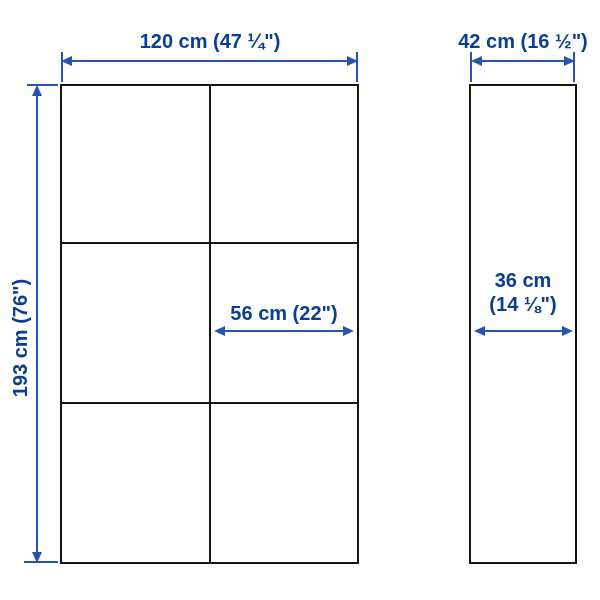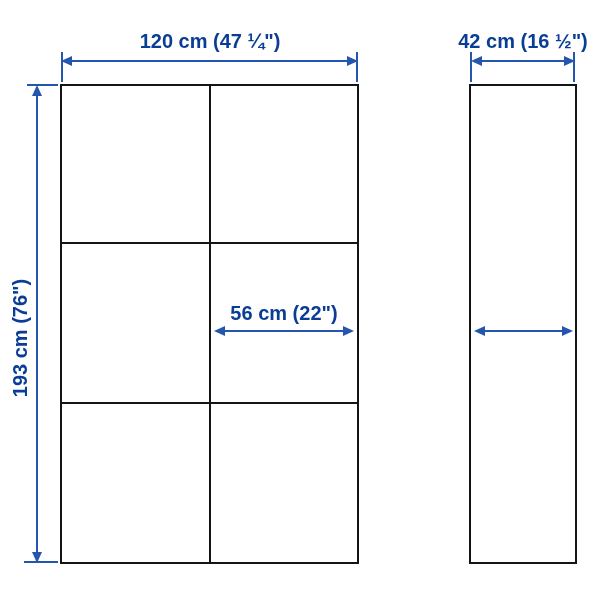--- a/index.html
+++ b/index.html
@@ -128,19 +128,23 @@
   <div class="ext" style="left:27px; top:84px;  width:31px; height:2px;"></div>
   <div class="ext" style="left:24px; top:561px; width:34px; height:2px;"></div>
 
   <div class="dim-label label-inner-width">56 cm (22")</div>
   <div class="dim-h" style="left:214px; top:325px; width:140px;">
     <span class="ah-l"></span>
     <span class="line"></span>
     <span class="ah-r"></span>
   </div>
 
+  <div class="dim-label label-inner-depth">
+    <div>36 cm</div>
+    <div>(14 ⅛")</div>
+  </div>
   <div class="dim-h" style="left:474px; top:325px; width:99px;">
     <span class="ah-l"></span>
     <span class="line"></span>
     <span class="ah-r"></span>
   </div>
 
 </div>
 
 </body></html>

